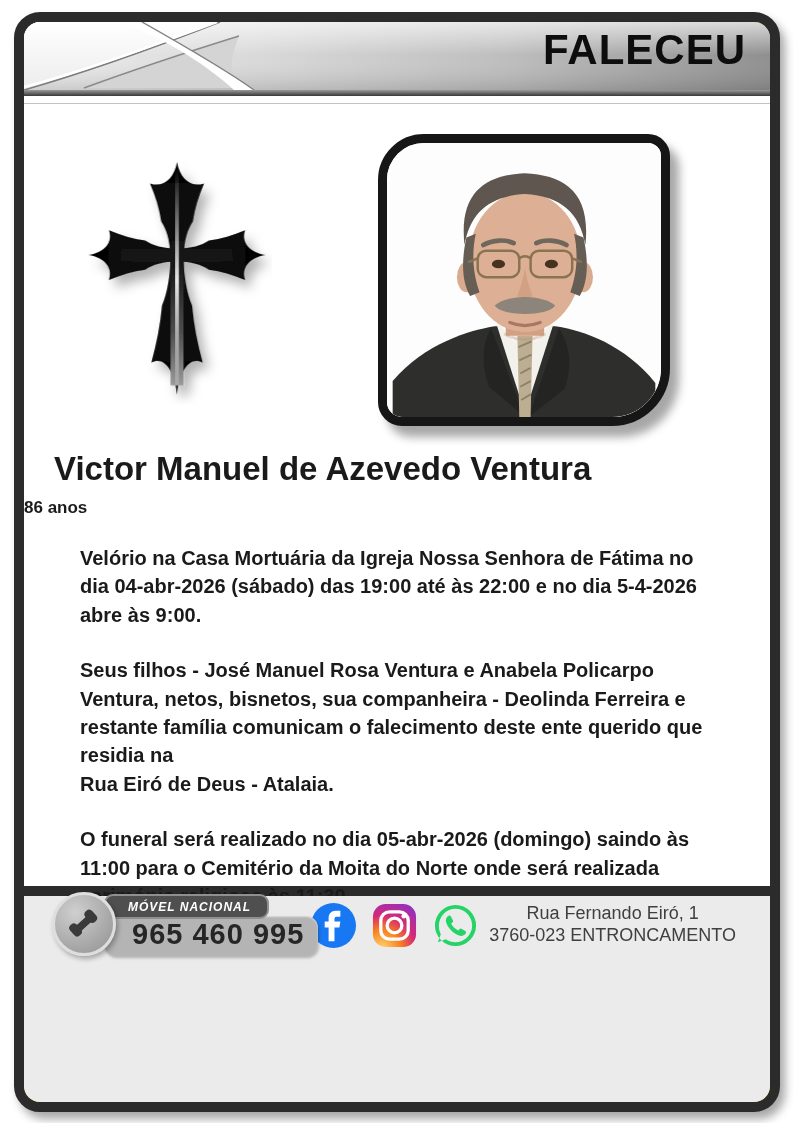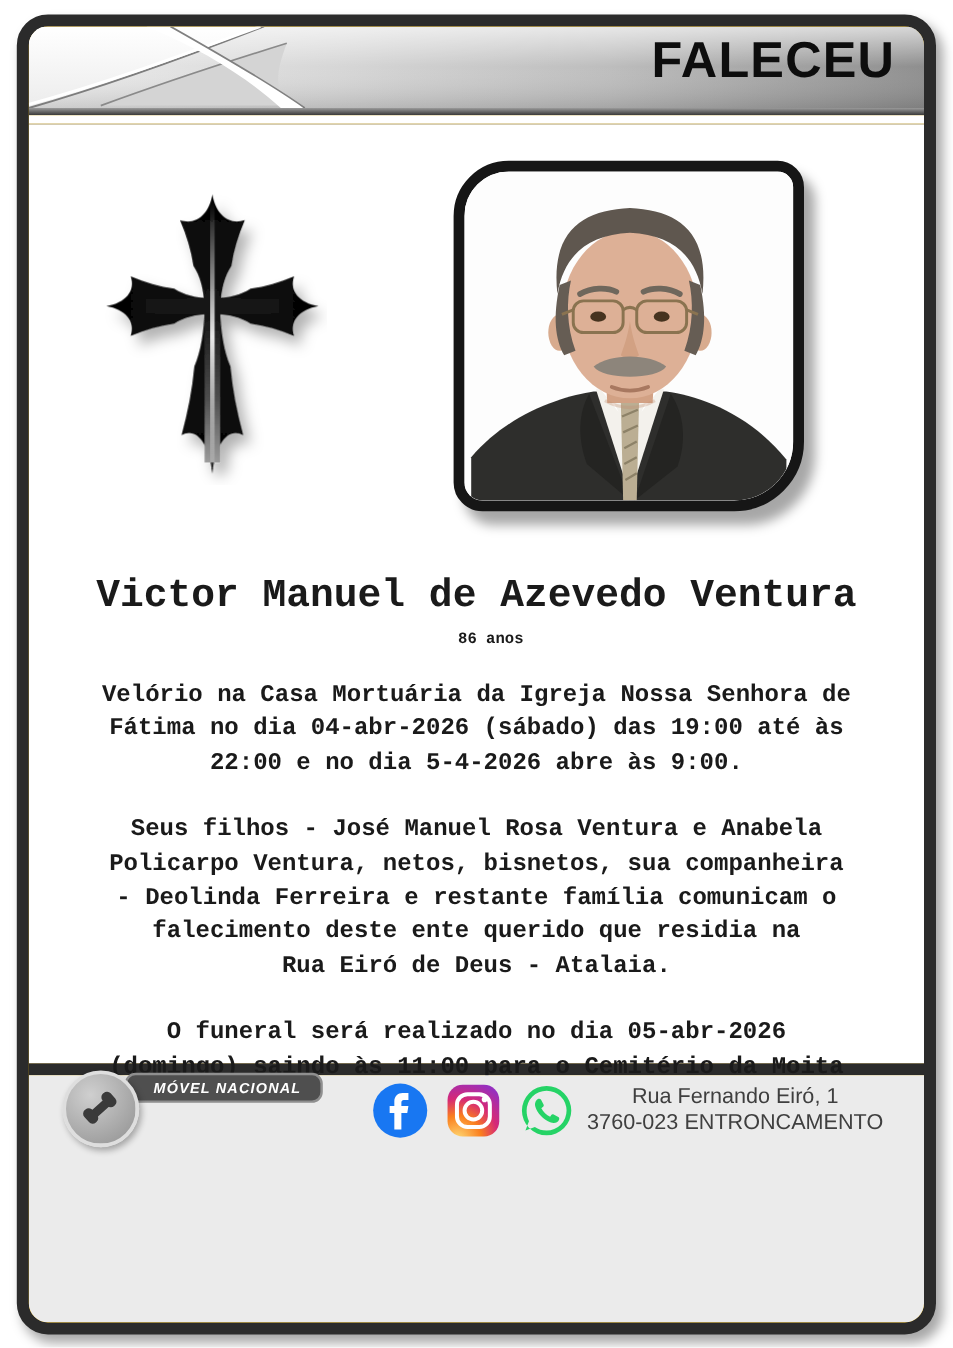--- a/index.html
+++ b/index.html
@@ -26,24 +26,24 @@
   .main{position:relative;flex:1 1 auto;background:#fff;}
   .cross-wrap{position:absolute;left:58px;top:44px;width:190px;height:256px;}
   .photo-frame{
     position:absolute;left:354px;top:30px;width:292px;height:292px;
     box-sizing:border-box;border:9px solid #161616;
     border-radius:46px 22px 58px 24px;overflow:hidden;background:#fdfdfd;
     box-shadow:9px 11px 10px rgba(0,0,0,0.35);
   }
   .photo-frame svg{display:block;width:100%;height:100%;}
 
-  .texts{position:absolute;left:0;right:0;top:346px;text-align:center;color:#1a1a1a;
-    font-family:Liberation Mono, monospace;font-weight:bold;margin-top:28px;}
+  .texts{position:absolute;left:0;right:0;top:346px;text-align:left;color:#1a1a1a;
+    font-family:Liberation Sans, sans-serif;font-weight:bold;}
   .name{font-size:33px;margin:0 30px 10px 30px;}
-  .age{font-size:13px;margin-bottom:26px;padding-left:24px;}
+  .age{font-size:17px;margin-bottom:26px;}
   .para{font-size:20px;line-height:1.42;margin:0 56px 27px 56px;}
   .para .block{display:block;}
 
   
   .divider{height:10px;background:#2b2b2b;flex:0 0 auto;}
   .footer{flex:0 0 auto;height:206px;background:#ebebeb;position:relative;
     display:flex;flex-direction:column;}
 
   .logo-row{position:relative;height:134px;padding:12px 0 0 40px;box-sizing:content-box;}
   .logo-cross{position:absolute;left:42px;top:14px;width:100px;height:132px;
@@ -226,20 +226,21 @@
 
   <div class="divider"></div>
   <div class="footer">
 
 
     <div class="contact-row">
 
       <div class="phone-badge">
         <div class="phone-pills">
           <div class="pill-label">MÓVEL NACIONAL</div>
+          <div class="pill-number">965 460 995</div>
         </div>
         <div class="phone-circle">
           <svg width="36" height="36" viewBox="0 0 44 44">
             <g transform="rotate(-42 22 22)" fill="#3a3a3a">
               <rect x="7" y="17" width="30" height="9" rx="4.5"></rect>
               <rect x="4" y="12" width="11" height="17" rx="5"></rect>
               <rect x="29" y="12" width="11" height="17" rx="5"></rect>
             </g>
           </svg>
         </div>

